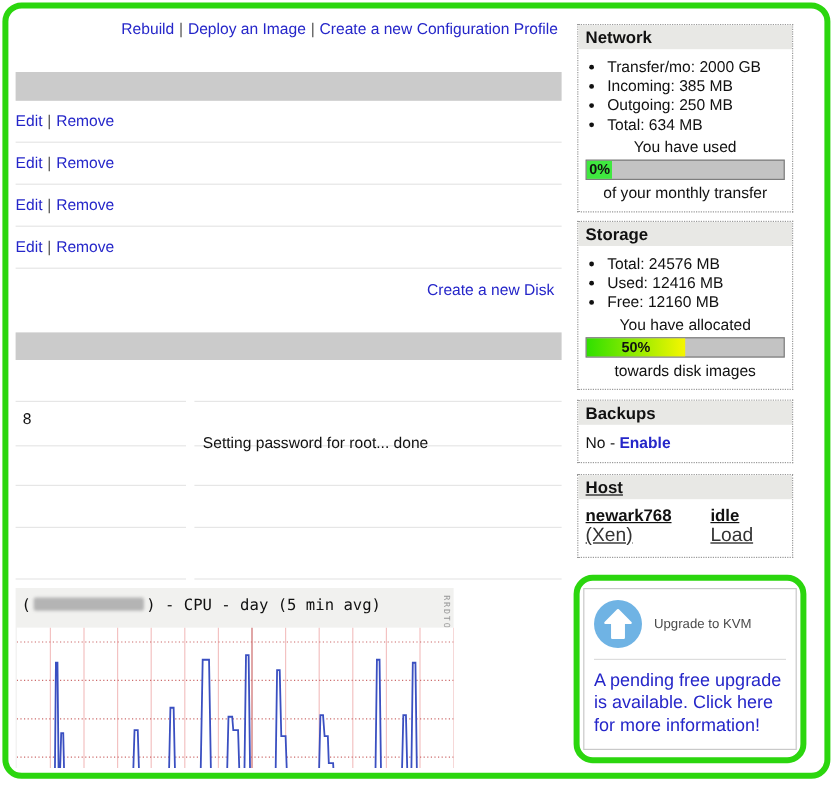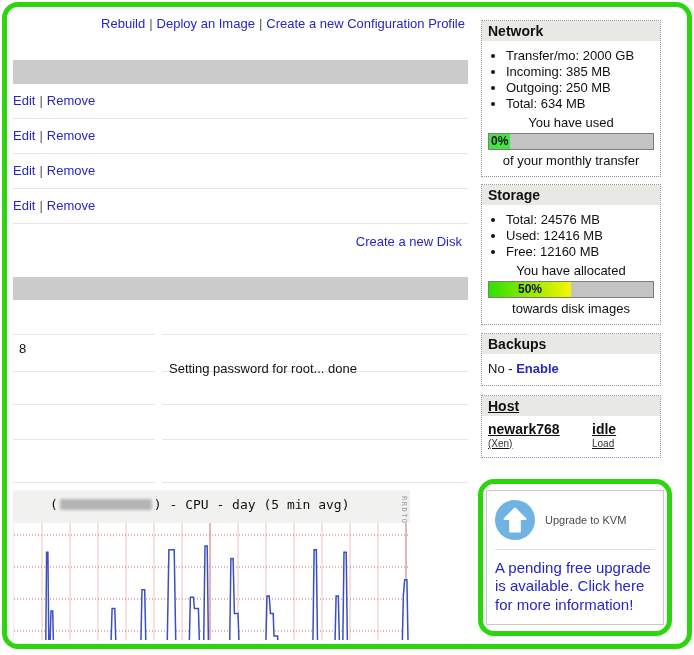--- a/index.html
+++ b/index.html
@@ -22,21 +22,21 @@
     text-align:left;padding-right:6px;box-sizing:border-box;border-bottom:1px solid #e5e5e5;}
   .createrow{position:absolute;left:13px;width:455px;height:36px;line-height:36px;
     text-align:right;padding-right:6px;box-sizing:border-box;top:224px;}
   .jrow{position:absolute;left:13px;width:455px;display:flex;box-sizing:border-box;}
   .jrow .c1{width:142px;border-bottom:1px solid #e6e6e6;padding:6px 0 0 6px;box-sizing:border-box;}
   .jrow .cgap{width:7px;}
   .jrow .c2{flex:1;border-bottom:1px solid #e6e6e6;padding:6px 0 0 7px;margin-top:20px;}
 
   
   .graph{position:absolute;left:13px;top:490px;width:365px;height:150px;
-    background:#f1f1ef;overflow:hidden;font-family:"DejaVu Sans Mono",monospace;padding-left:32px;}
+    background:#f1f1ef;overflow:hidden;font-family:"DejaVu Sans Mono",monospace;}
   .gtitle{padding:7px 0 0 5px;font-size:13px;color:#111;white-space:nowrap;}
   .redact{display:inline-block;width:92px;height:11px;background:#b4b4b4;
     border-radius:2px;filter:blur(1.5px);vertical-align:middle;margin:0 2px 2px 2px;}
   .watermark{position:absolute;top:6px;right:2px;writing-mode:vertical-rl;
     font-size:7px;letter-spacing:1.5px;color:#979797;}
   .plot{position:absolute;left:1px;top:33px;width:440px;height:130px;background:#fff;}
   .plot svg{display:block;}
 
   
   .sidebar{position:absolute;left:481px;top:20px;width:180px;font-size:13px;}
@@ -52,21 +52,21 @@
   .pfill{position:absolute;left:0;top:0;height:100%;}
   .net-fill{width:13%;background:#3fe83f;}
   .sto-fill{width:50%;background:linear-gradient(to right,#30e000,#f6f600);}
   .plabel{position:absolute;left:0;width:100%;text-align:center;font-weight:bold;
     font-size:12px;line-height:15px;color:#111;}
   .bak .sbody{padding:7px 6px 9px;}
   .enable{font-weight:bold;}
   .hostrow{display:flex;padding:5px 6px 8px;}
   .hleft{flex:1;}.hright{width:62px;}
   .hname,.hstat{font-weight:bold;font-size:14px;}
-  .hvirt,.hload{font-size:10px;color:#333;margin-top:1px;}
+  .hvirt,.hload{font-size:16px;color:#333;margin-top:1px;}
 
   
   .kvmwrap{position:absolute;left:-3px;top:459px;width:178px;
     border:5px solid #2bd60e;border-radius:16px;padding:6px 3px;}
   .kvmbox{background:#fff;border:1px solid #c9c9c9;padding:9px 8px 10px;}
   .kvmhead{display:flex;align-items:center;gap:10px;padding-bottom:9px;
     border-bottom:1px solid #ddd;}
   .kvmicon{width:40px;height:40px;flex:0 0 40px;}
   .kvmtitle{font-size:11px;color:#4a4a4a;line-height:1.15;}
   .kvmmsg{display:block;padding-top:9px;font-size:15px;line-height:1.22;color:#2526c9;}

